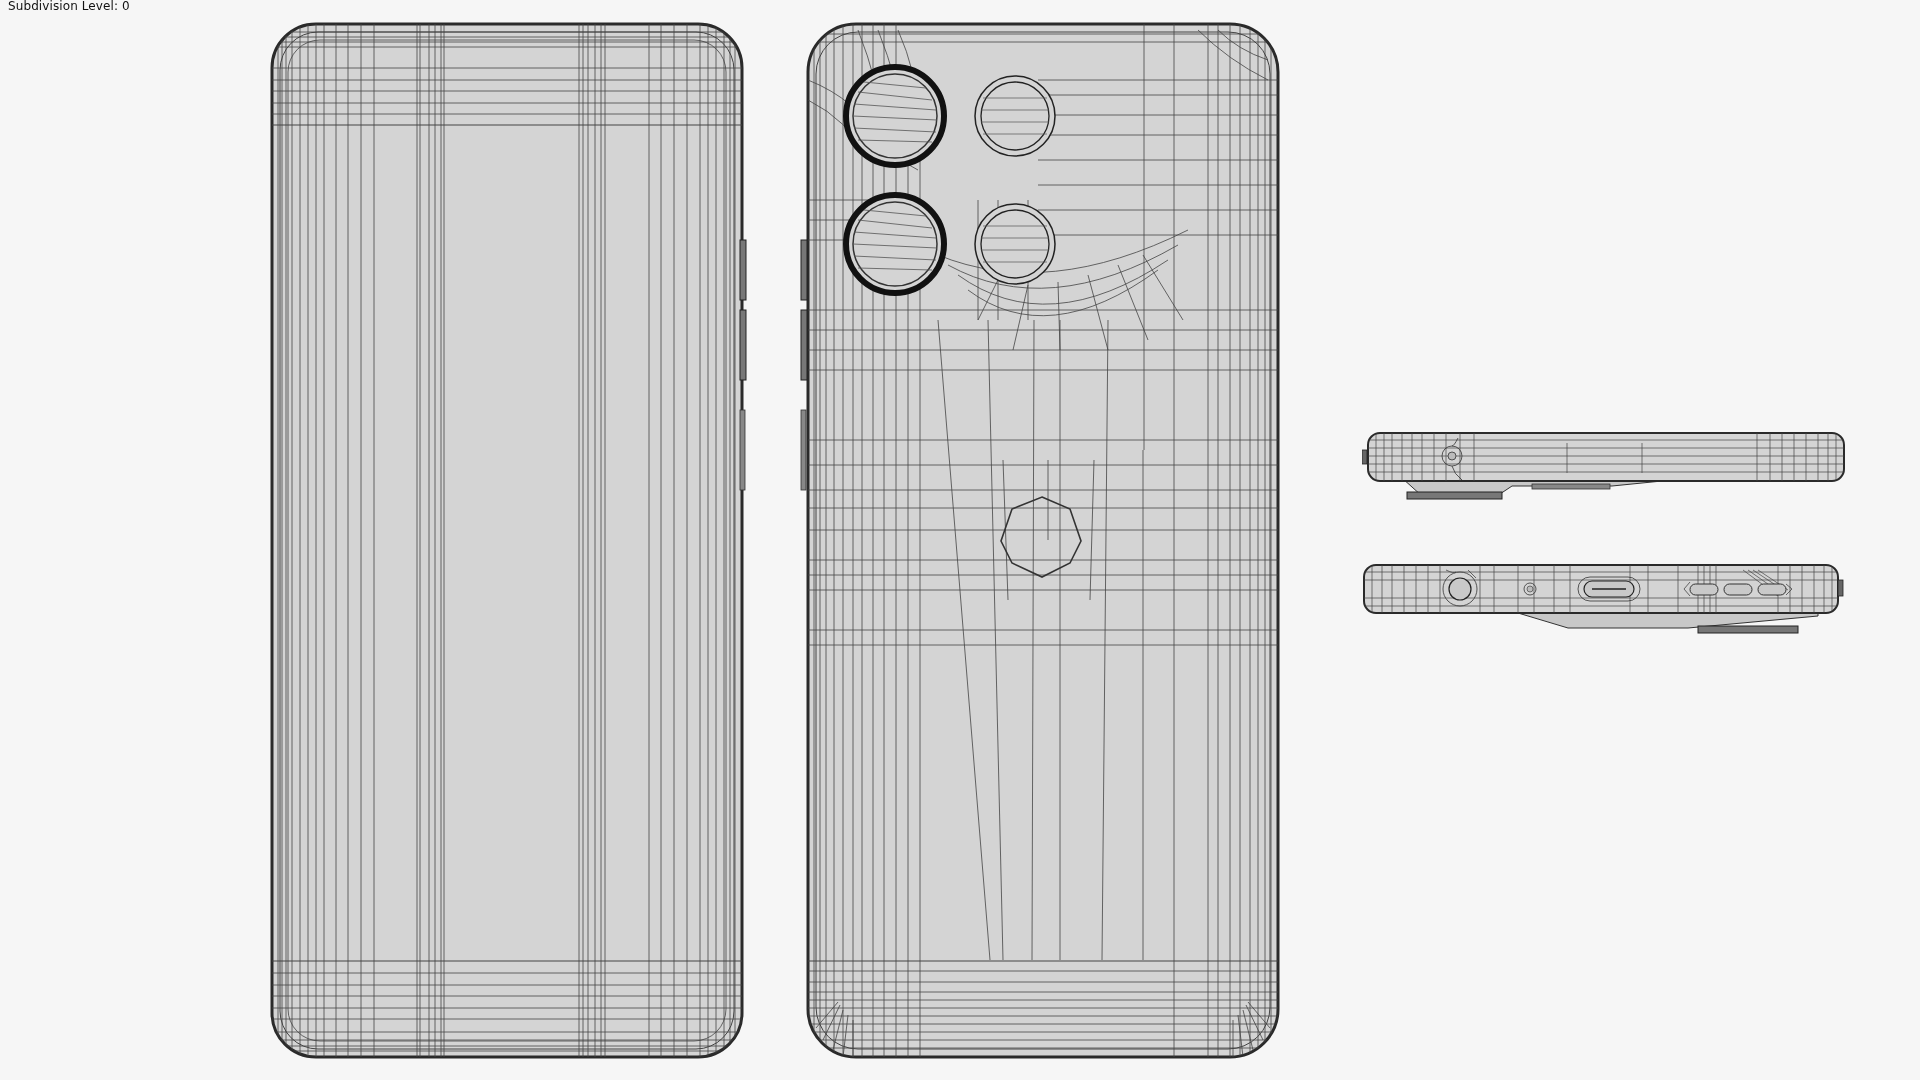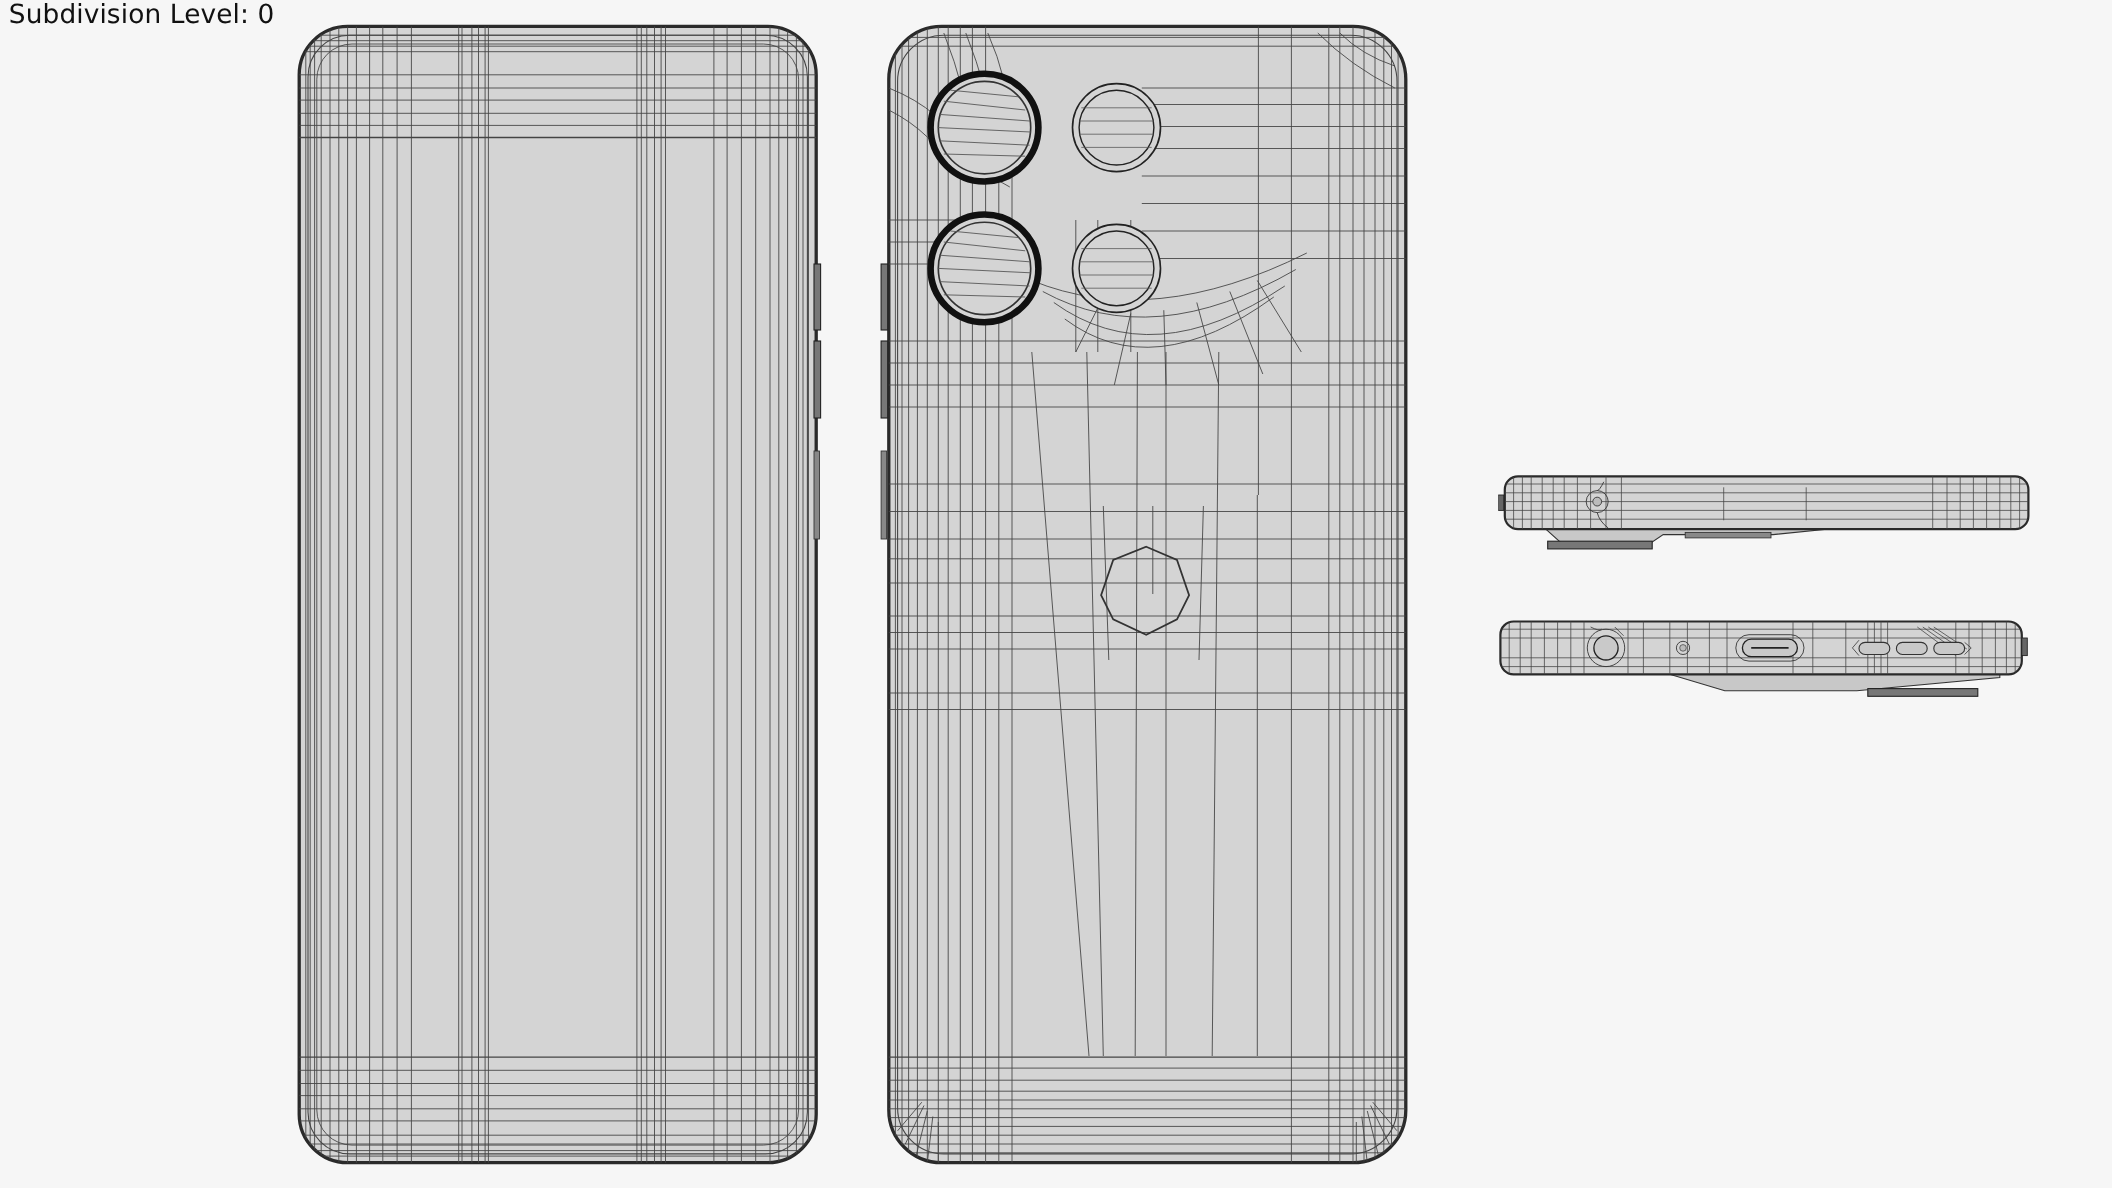--- a/index.html
+++ b/index.html
@@ -4,21 +4,21 @@
 <style>
   html, body { margin:0; padding:0; }
   body {
     width:1920px; height:1080px; overflow:hidden;
     background:#f6f6f6;
     position:relative;
     font-family:"DejaVu Sans", sans-serif;
   }
   .label {
     position:absolute; left:8px; top:-1px;
-    font-size:24px; color:#111; letter-spacing:0.1px;
+    font-size:12px; color:#111; letter-spacing:0.1px;
   }
   .view { position:absolute; }
   svg { display:block; }
 </style>
 </head>
 <body>
 
 <div class="label">Subdivision Level: 0</div>
 
 <div class="view" style="left:268px; top:20px;">

